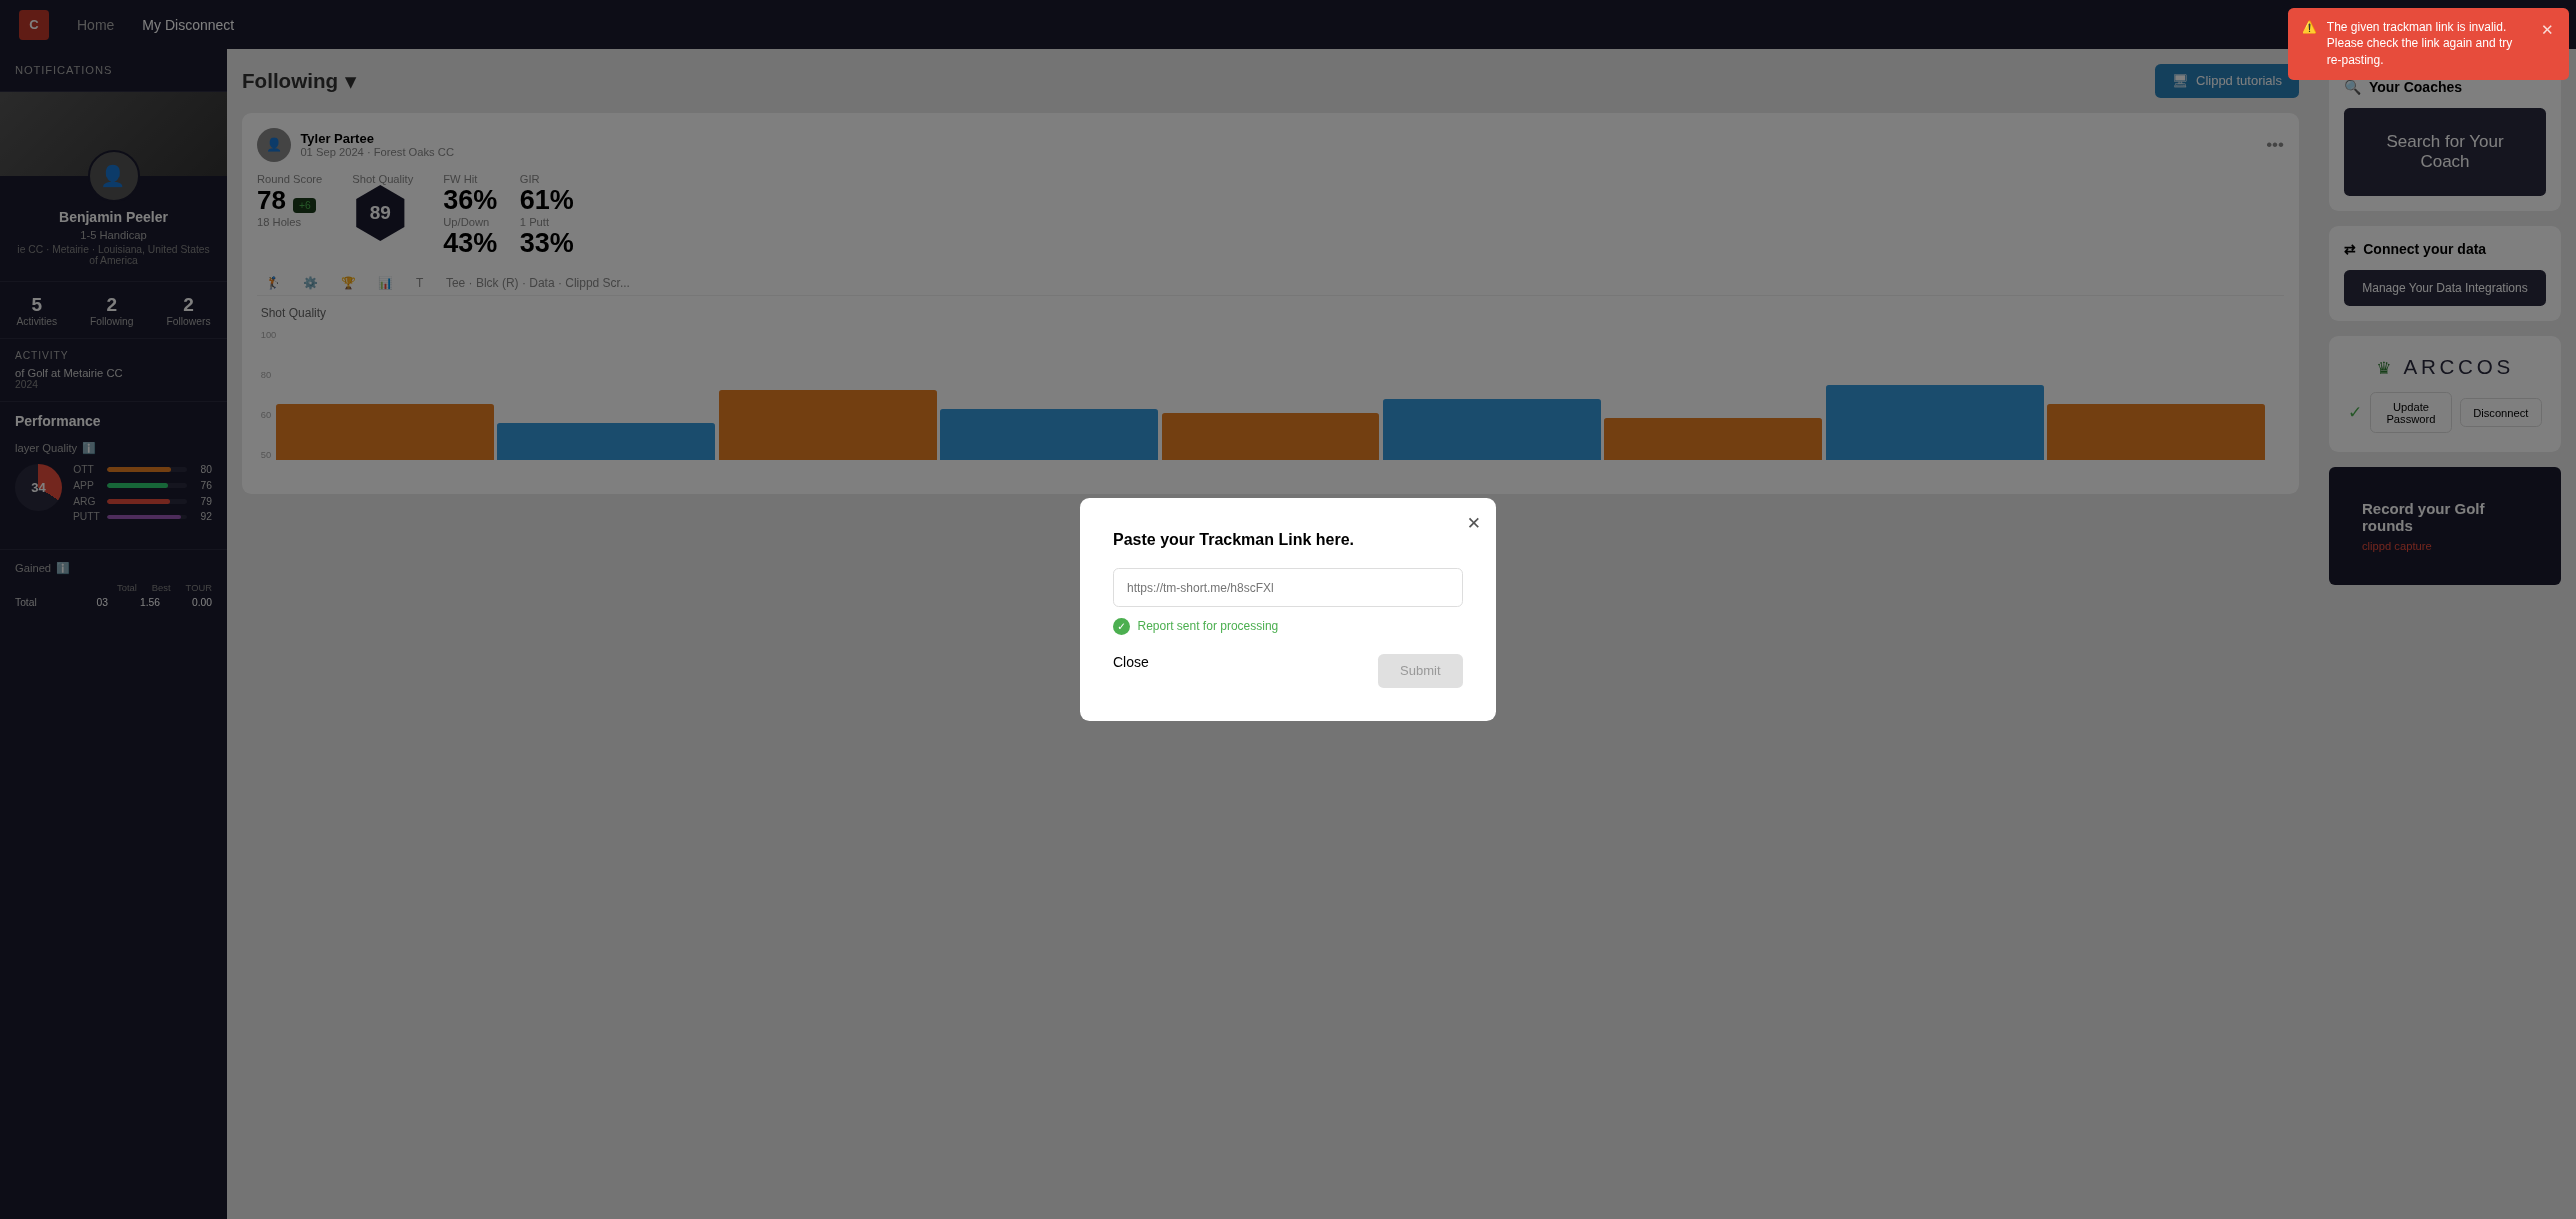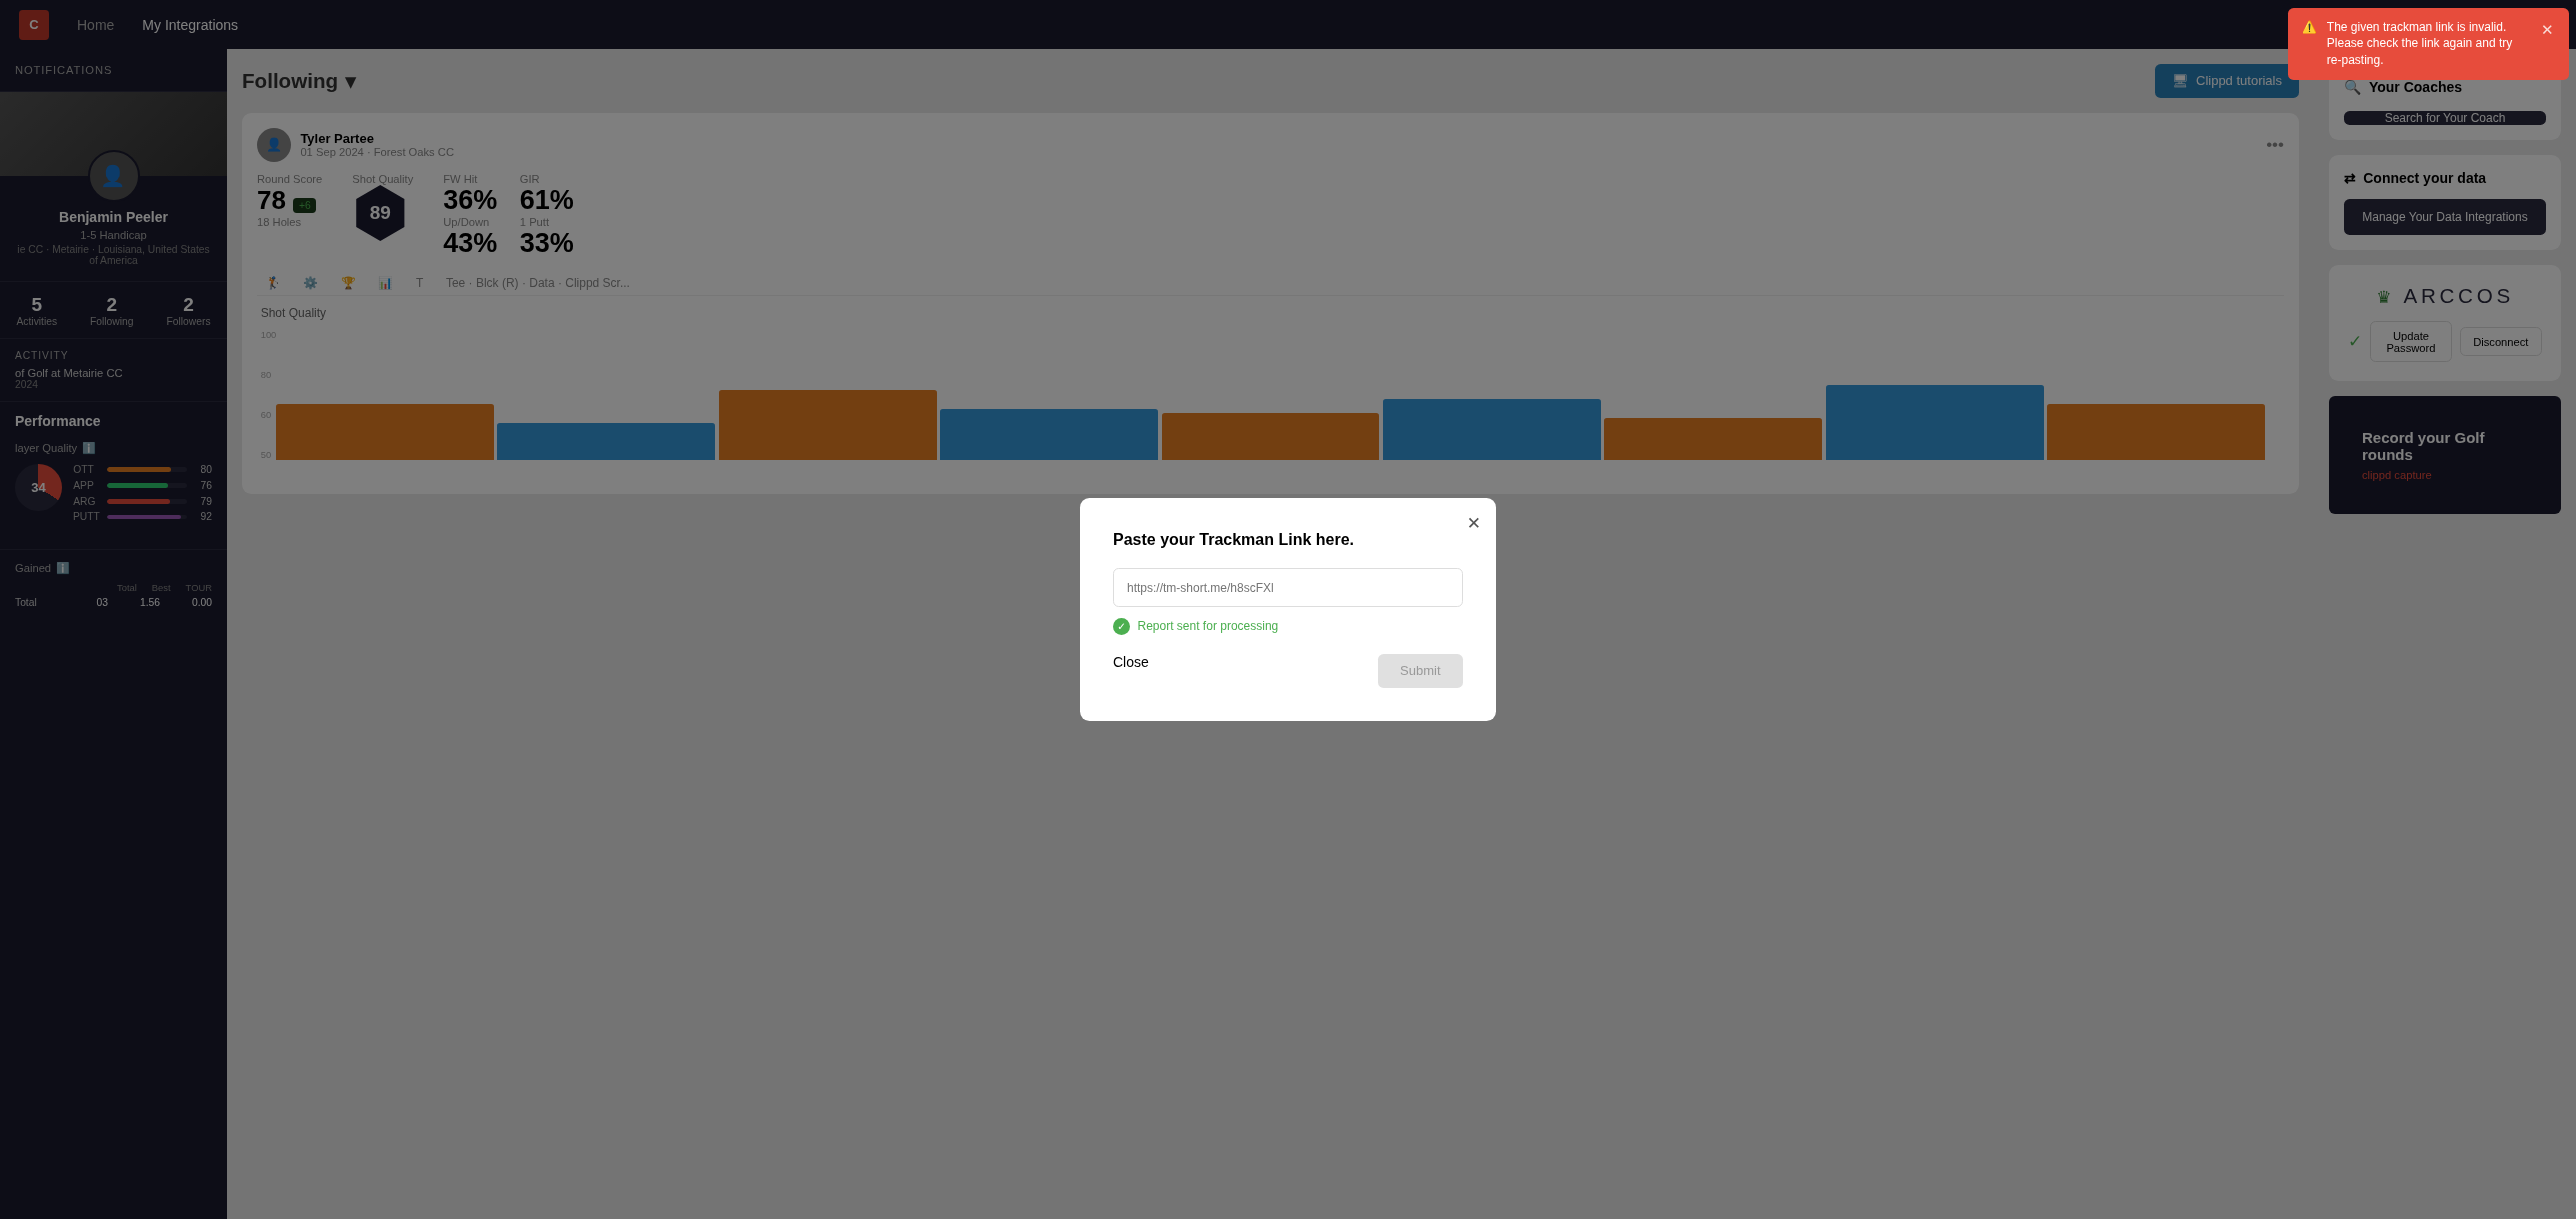--- a/index.html
+++ b/index.html
@@ -335,24 +335,24 @@
       gap: 7.5px;
       margin-bottom: 13px;
       font-size: 14px;
       font-weight: 600;
     }
     .coaches-search-btn {
       width: 100%;
       background: #2a2a3e;
       color: white;
       border: none;
-      padding: 0;
+      padding: 24px;
       border-radius: 5.6px;
       cursor: pointer;
-      font-size: 12px;
+      font-size: 17px;
     }
     .connect-card {
       background: white;
       border-radius: 9.4px;
       padding: 15px;
       margin-bottom: 15px;
     }
     .connect-header {
       display: flex;
       align-items: center;
@@ -530,21 +530,21 @@
     }
     .bar-orange { background: #e67e22; }
     .bar-blue { background: #3498db; }
   </style>
 </head>
 <body>
 
 <nav class="top-nav">
   <div class="nav-logo">C</div>
   <a class="nav-link">Home</a>
-  <a class="nav-link active">My Integrations</a>
+  <a class="nav-link active">My Disconnect</a>
   <div class="nav-right">
     <div class="nav-icon">🔍</div>
     <div class="nav-icon">👥</div>
     <div class="nav-icon">🔔</div>
     <div class="nav-icon">➕</div>
     <div class="nav-user">👤</div>
   </div>
 </nav>
 
 <div class="error-toast">

